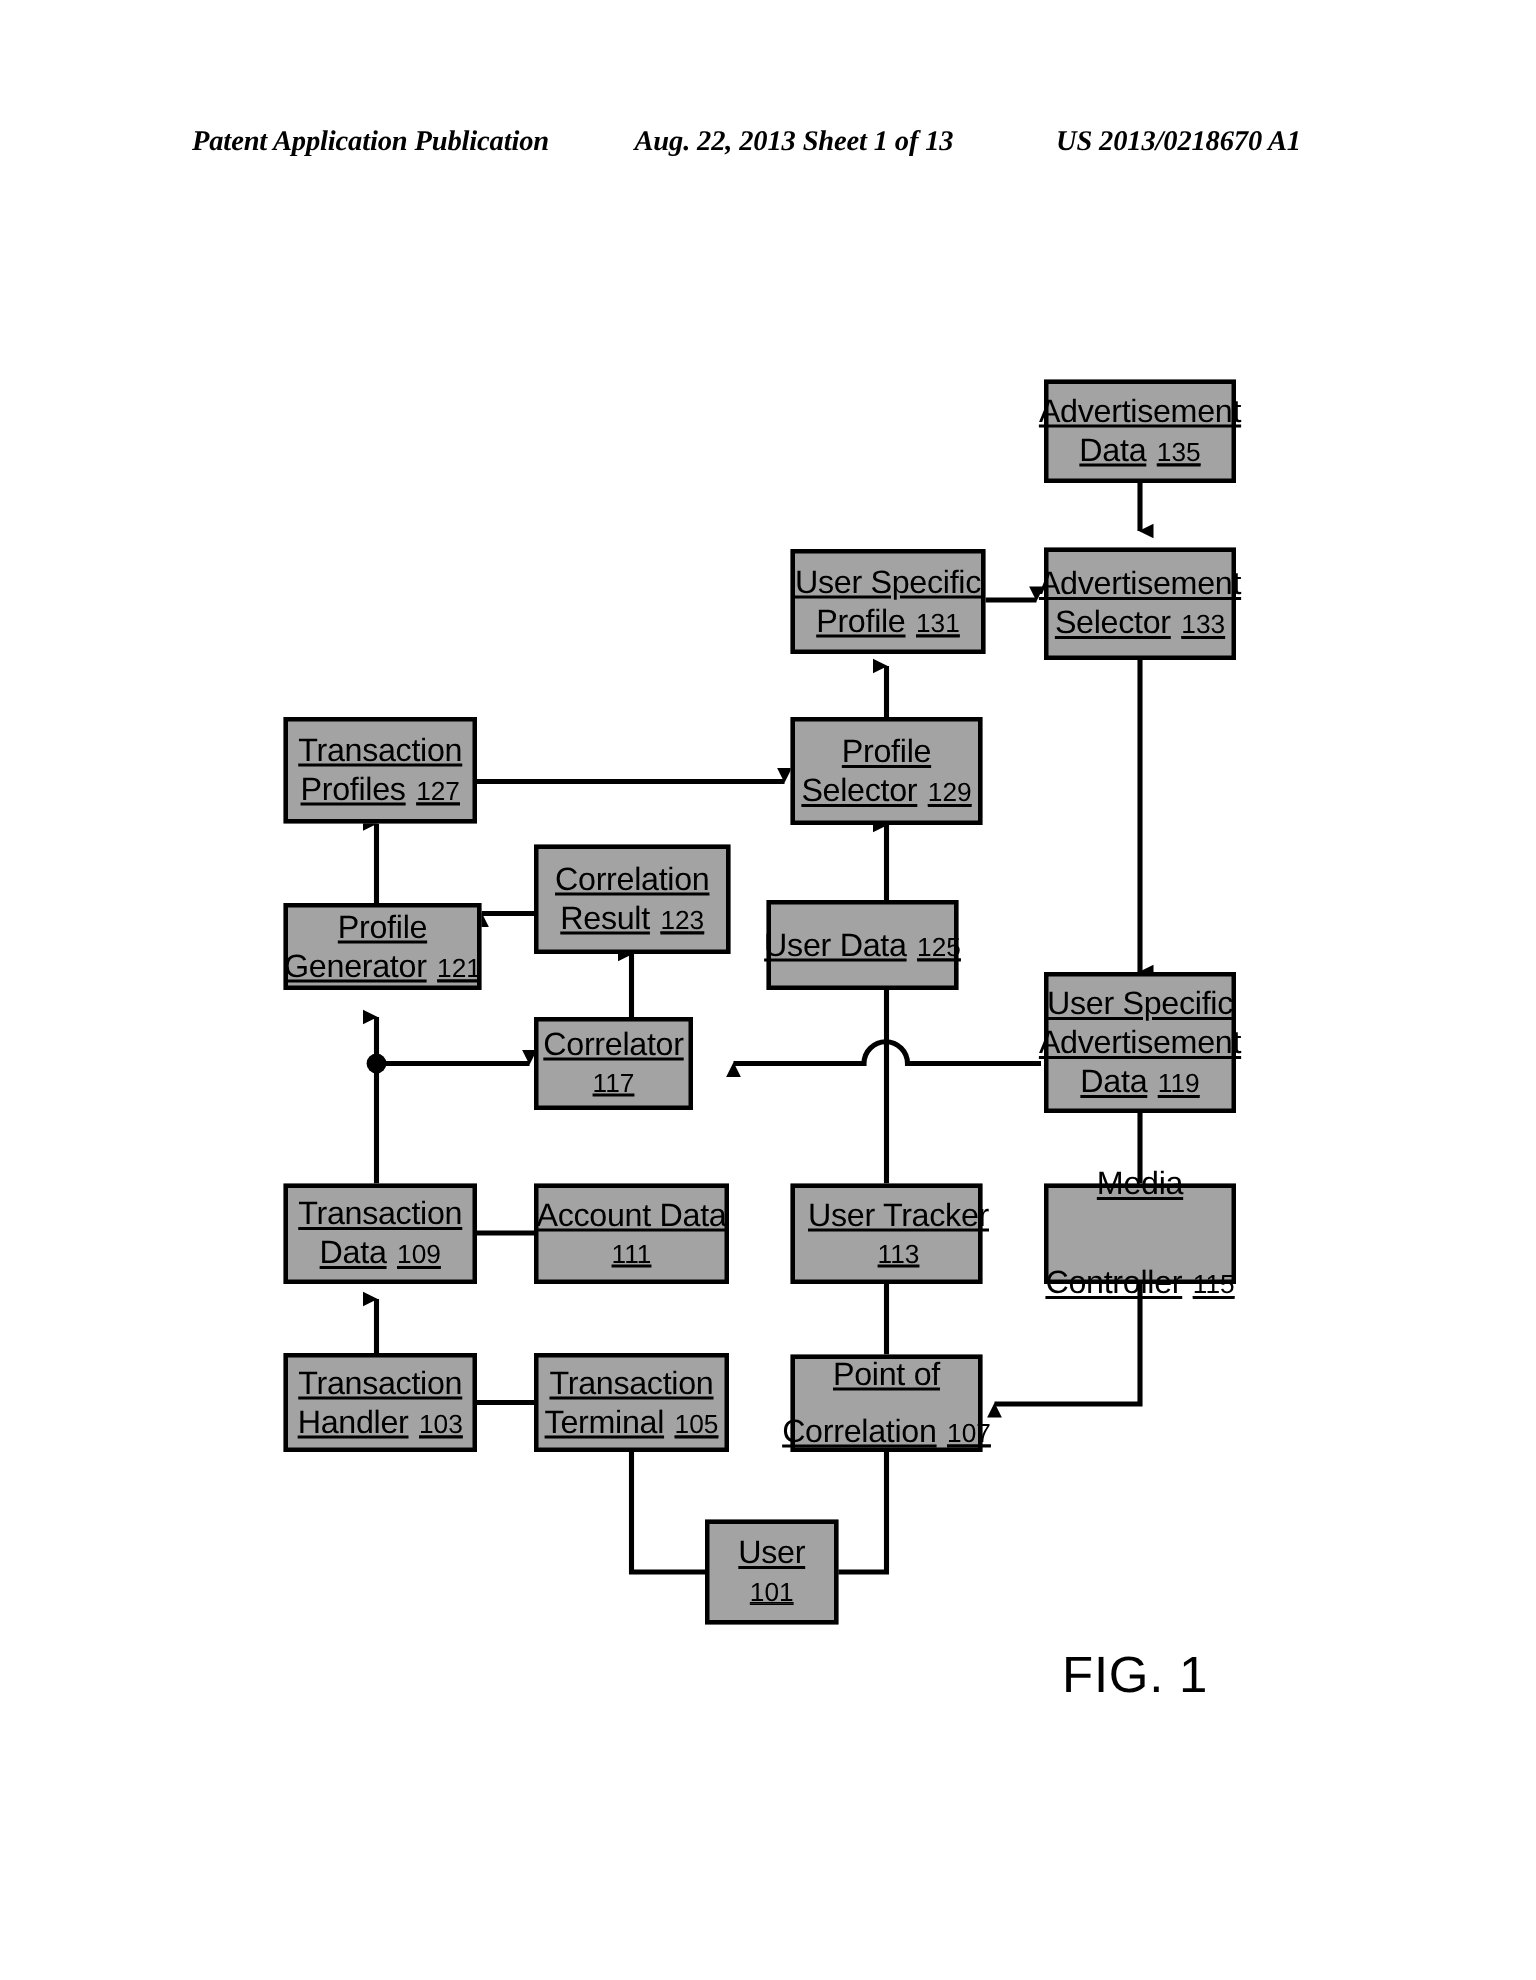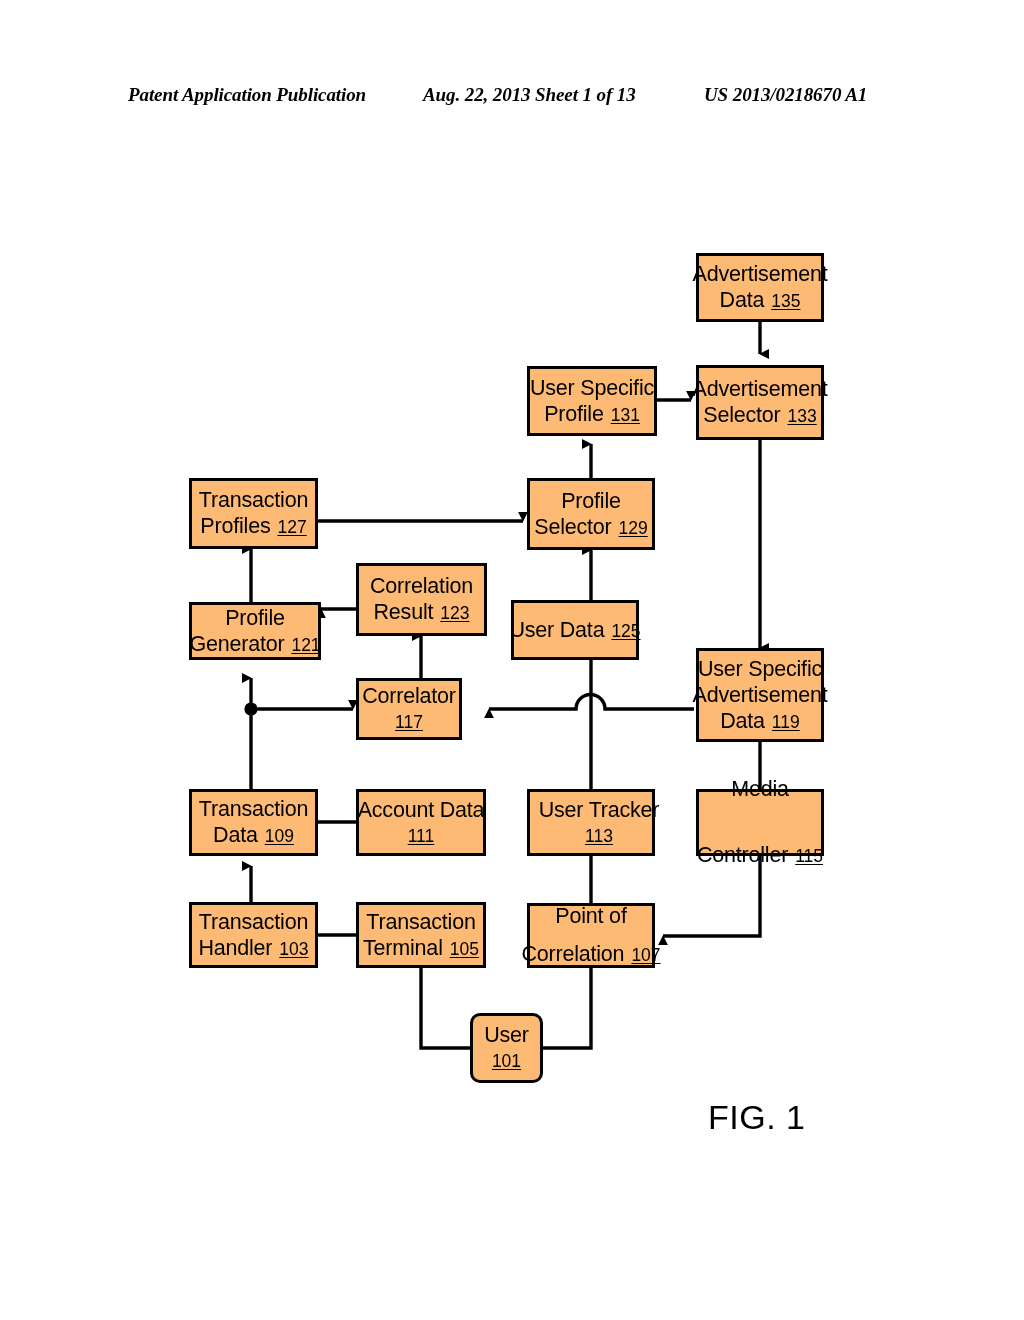--- a/index.html
+++ b/index.html
@@ -49,30 +49,31 @@
     width: 1024px;
     height: 1320px;
     overflow: visible;
   }
 
   
   .node {
     position: absolute;
     box-sizing: border-box;
     border: 3px solid #000000;
-    background: #fdba74;
+    background: #a3a3a3;
     display: flex;
     flex-direction: column;
     align-items: center;
     justify-content: center;
     text-align: center;
     font-size: 21.5px;
     line-height: 26px;
     letter-spacing: -0.2px;
     z-index: 5;
+    text-decoration: underline;
   }
   .node .ln {
     display: block;
     white-space: nowrap;
   }
   .node .ref {
     font-size: 17.5px;
     text-decoration: underline;
     text-underline-offset: 1.5px;
     margin-left: 7px;
@@ -245,19 +246,19 @@
   <div class="node" style="left:356px; top:902px; width:130px; height:66px;">
     <span class="ln">Transaction</span>
     <span class="ln"><span>Terminal</span><span class="ref">105</span></span>
   </div>
 
   <div class="node" style="left:527px; top:903px; width:128px; height:65px;gap:12px;">
     <span class="ln">Point of</span>
     <span class="ln"><span>Correlation</span><span class="ref">107</span></span>
   </div>
 
-  <div class="node" style="left:470px; top:1013px; width:73px; height:70px;border-radius:10px;">
+  <div class="node" style="left:470px; top:1013px; width:89px; height:70px;">
     <span class="ln">User</span>
     <span class="ln ref solo">101</span>
   </div>
 
   <div id="fig-caption">FIG. 1</div>
 </div>
 
 </body></html>

